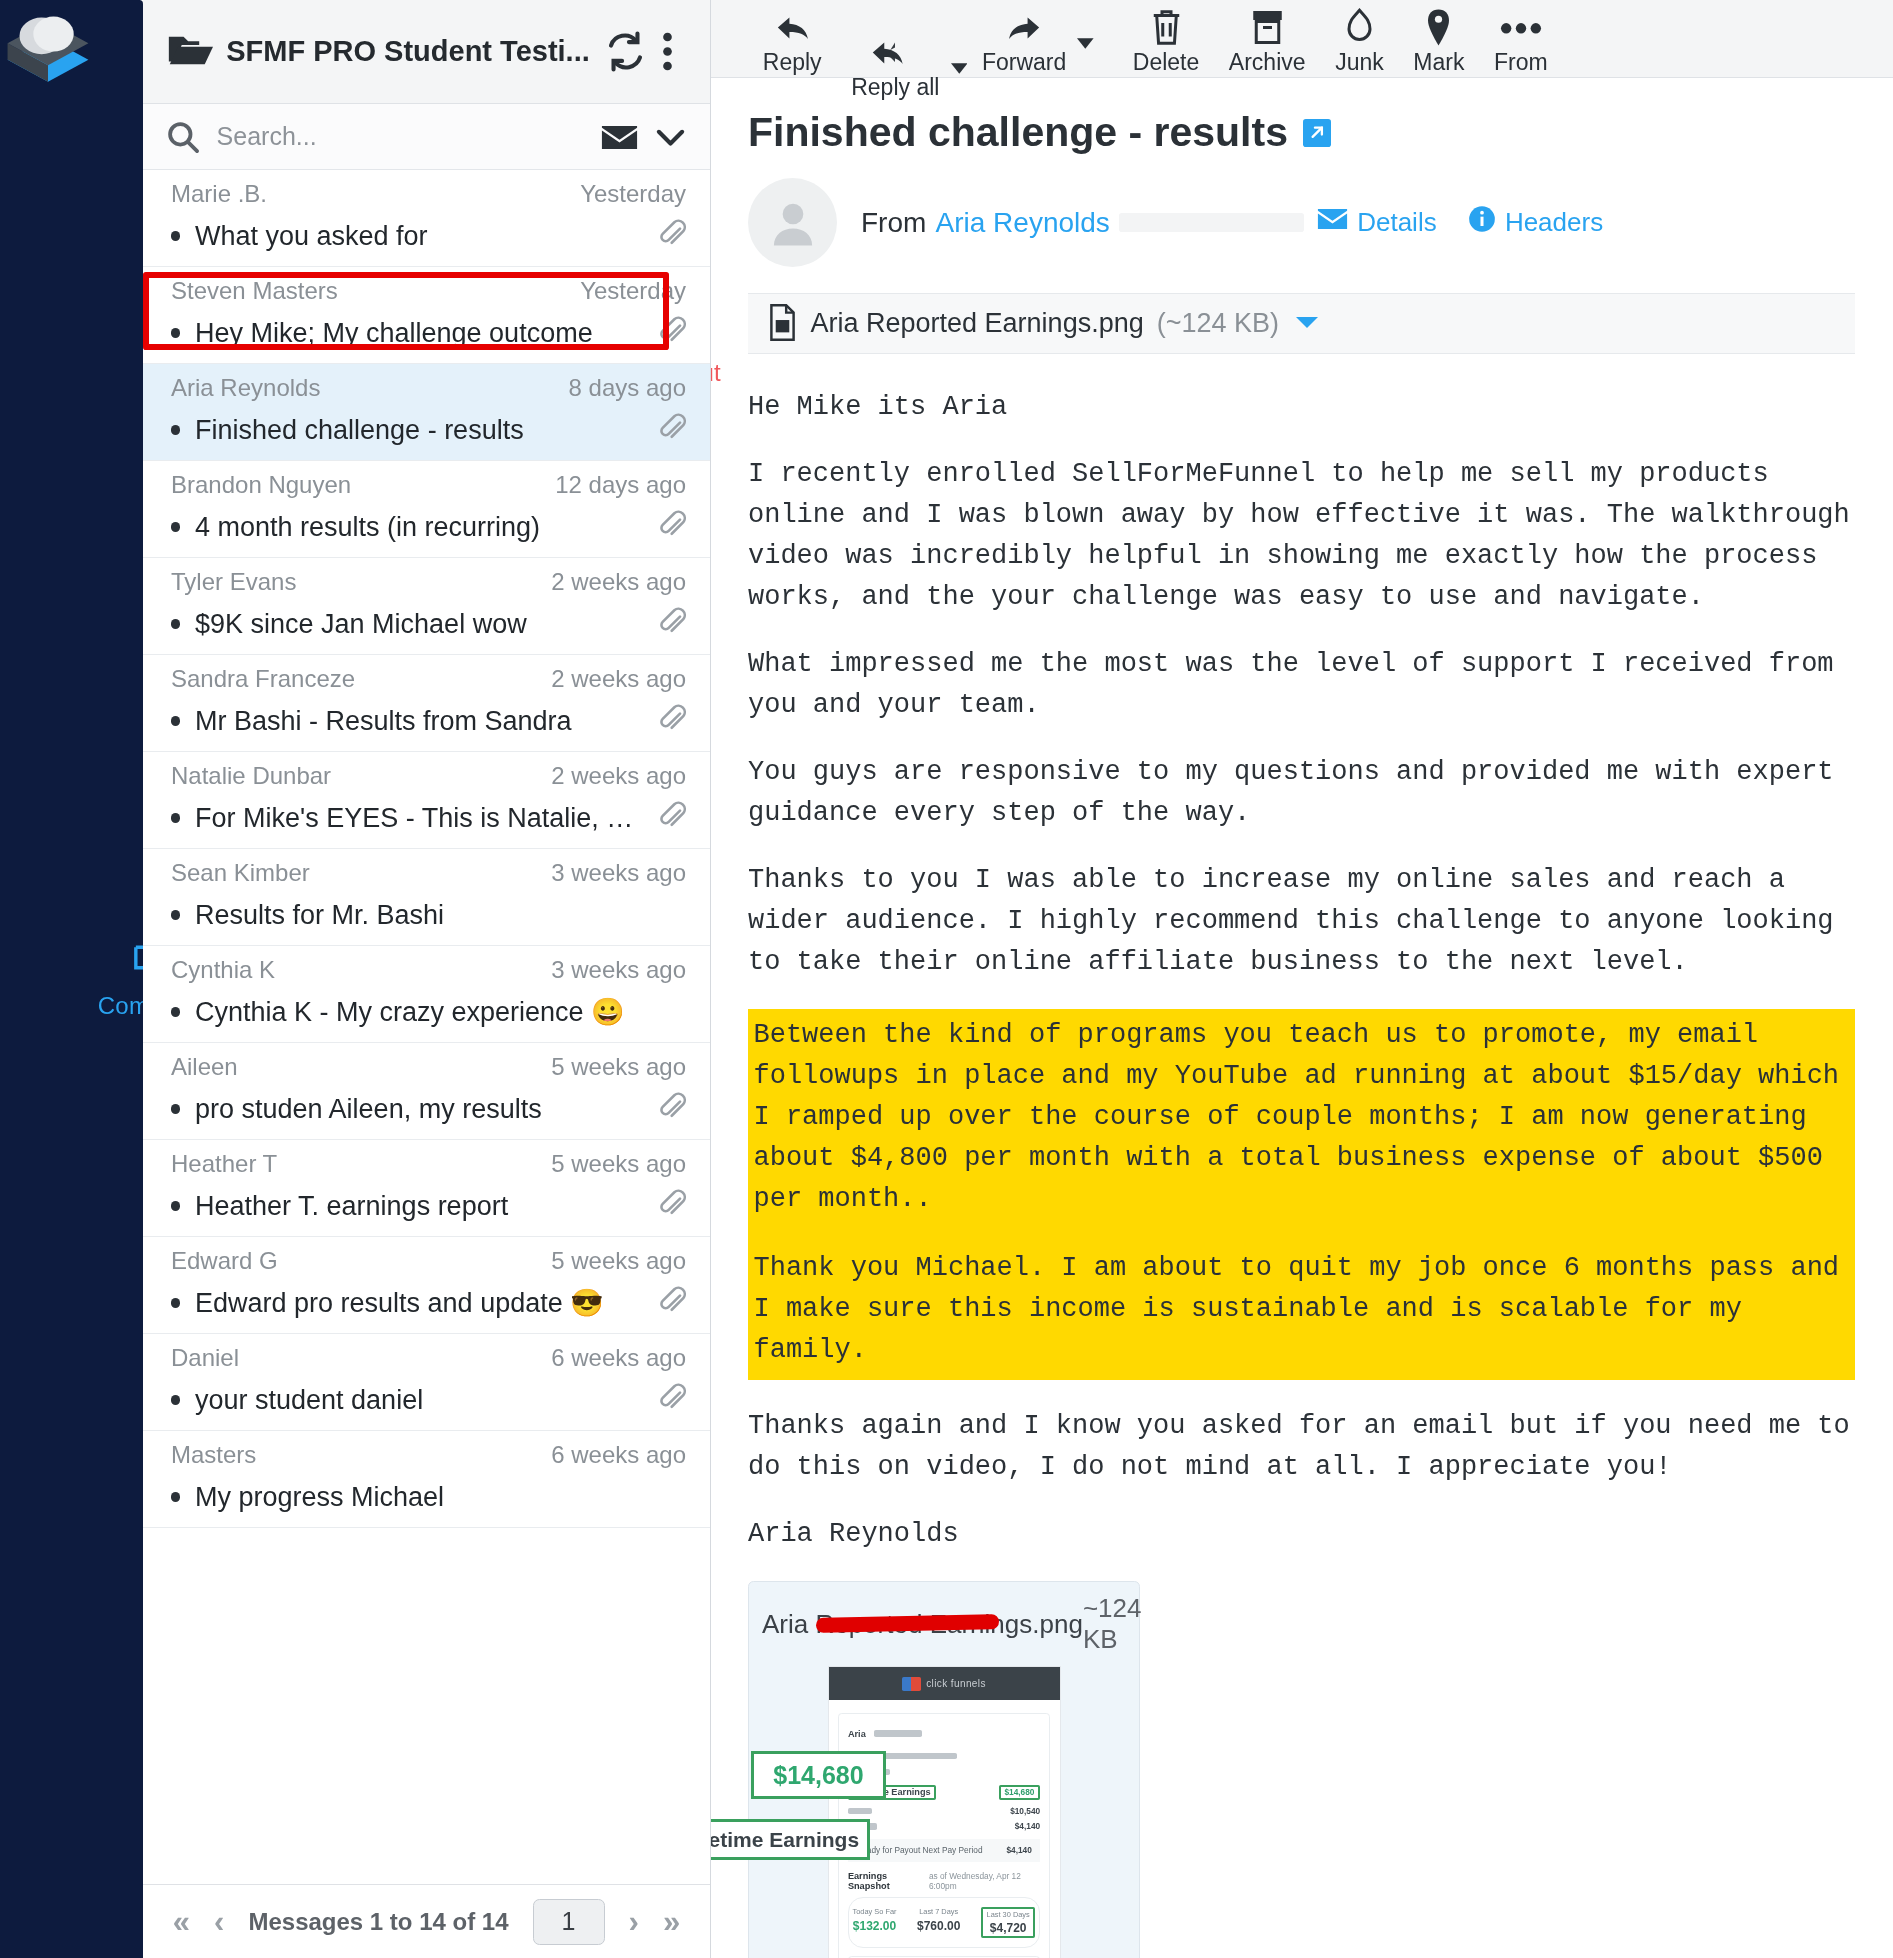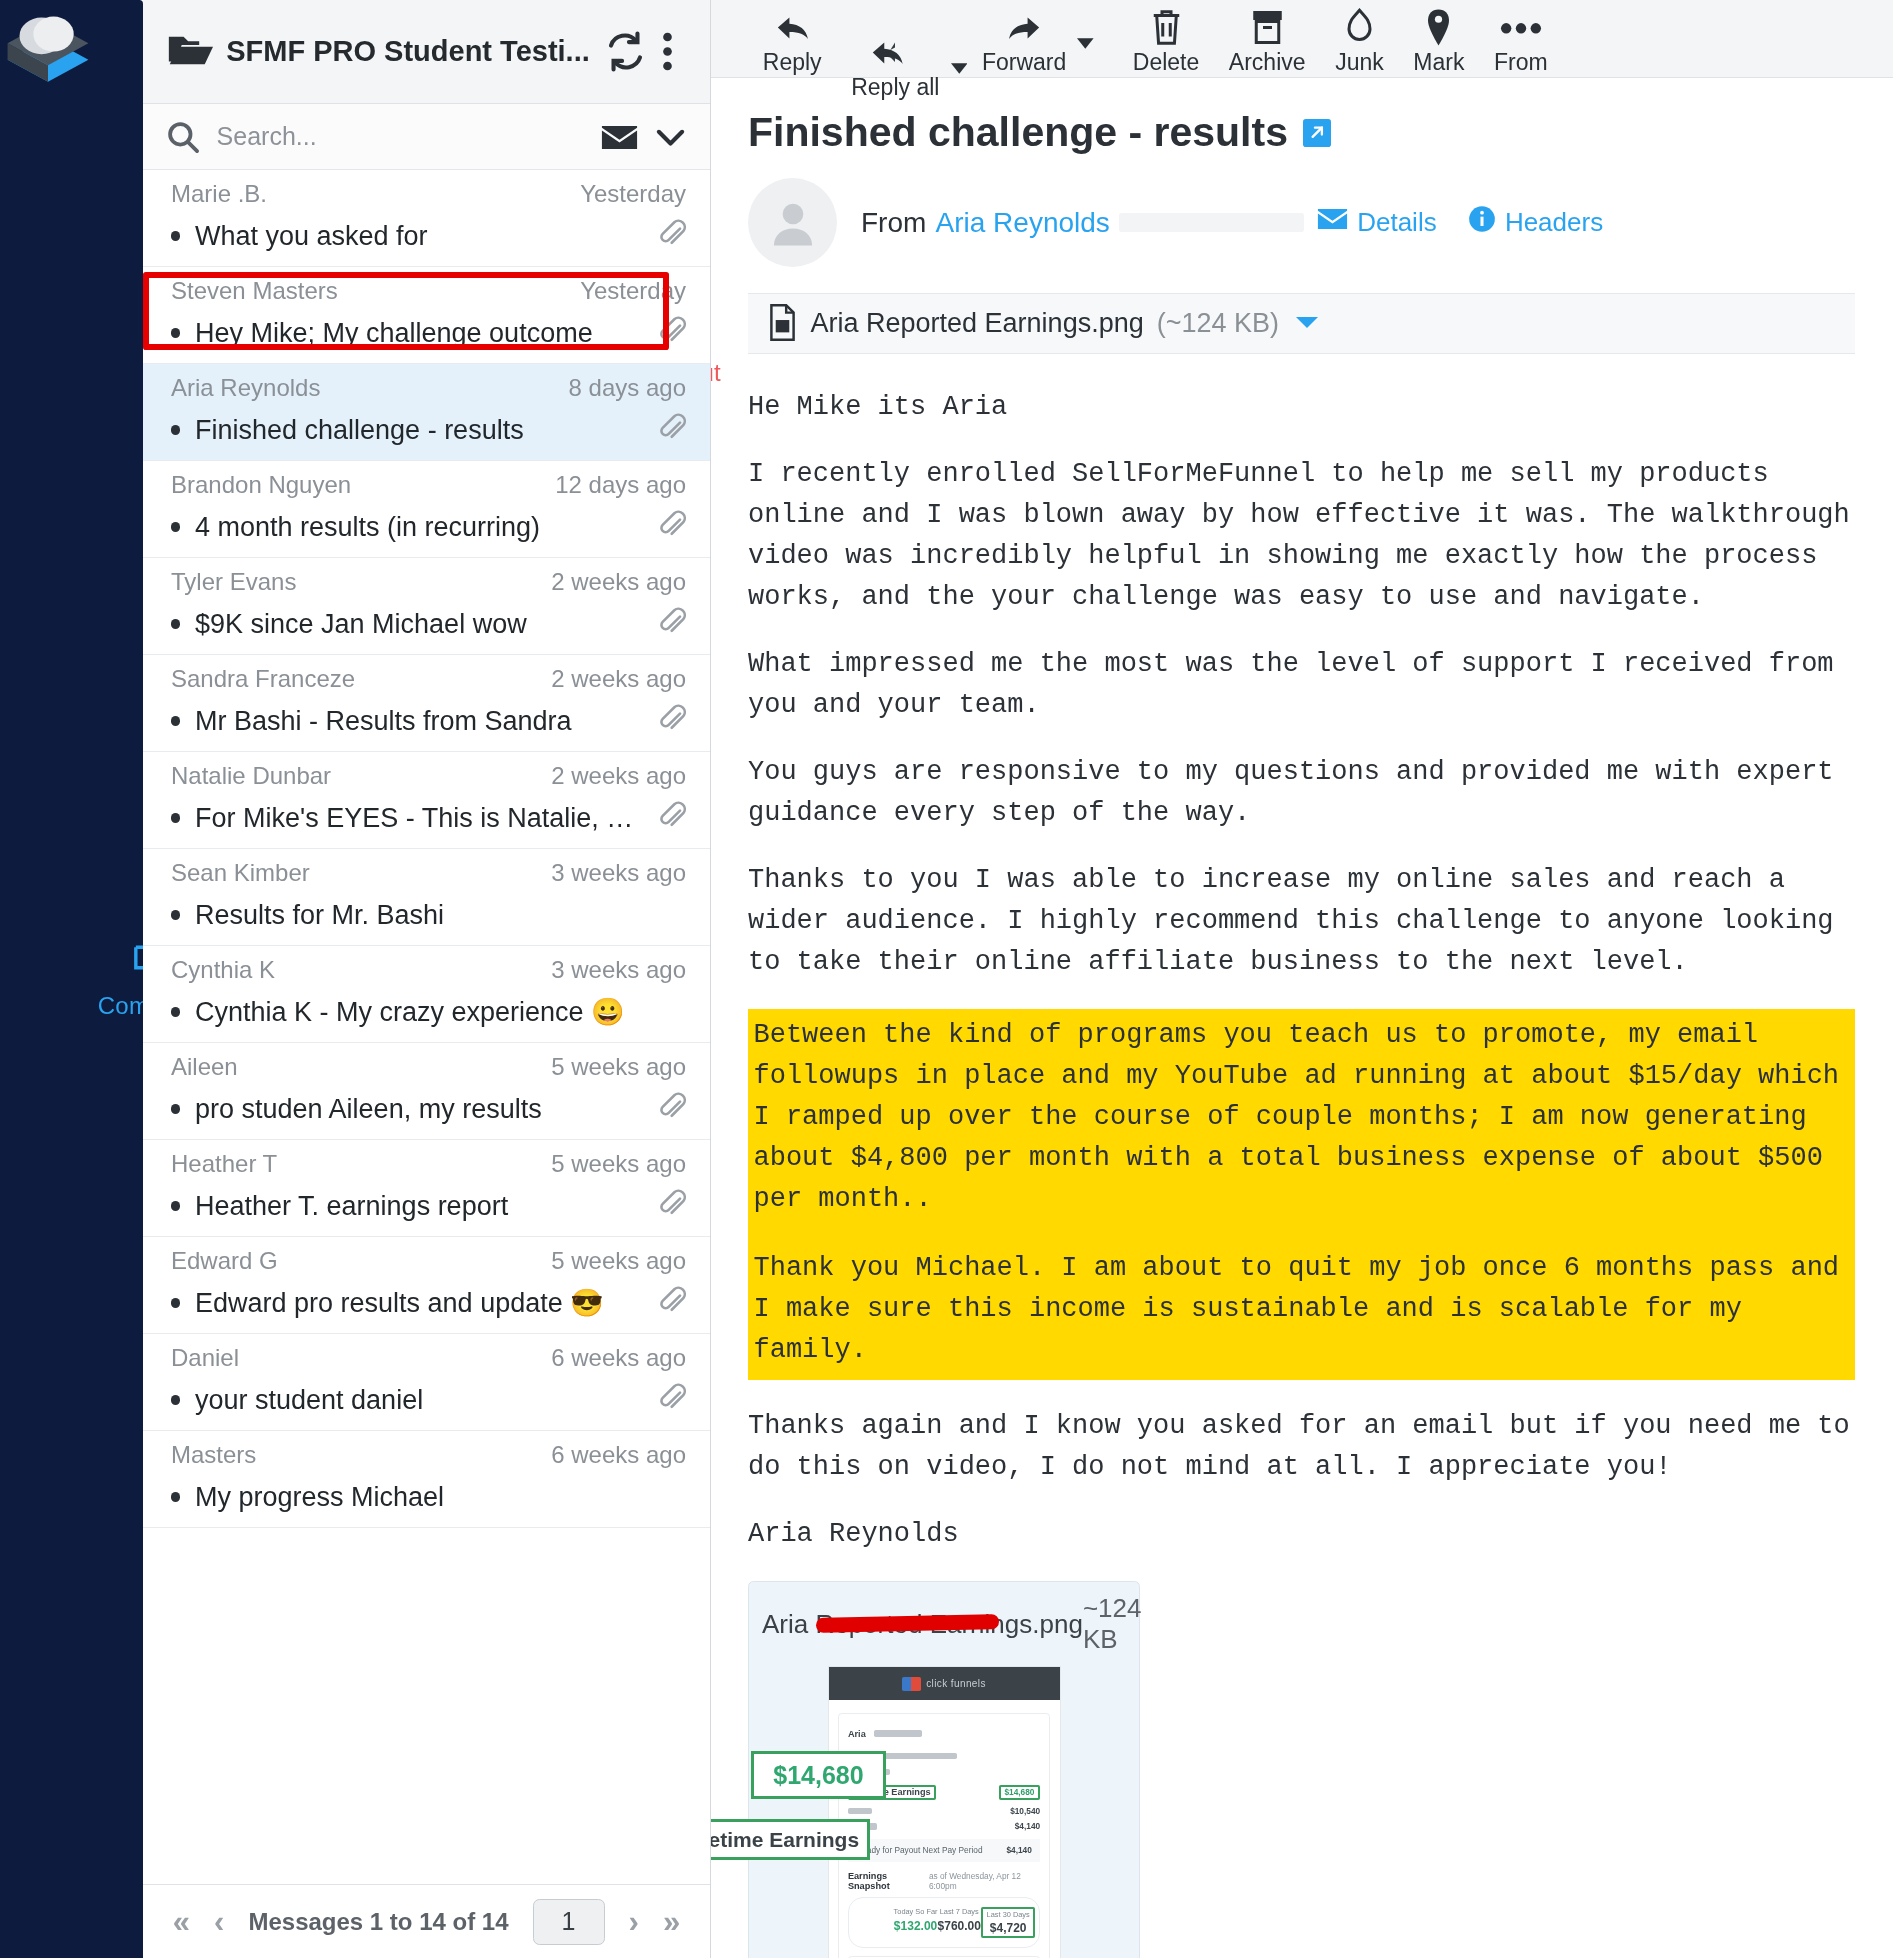--- a/index.html
+++ b/index.html
@@ -202,21 +202,21 @@
   .pv-kv .v { font-size: 8.3px; color:#3e464d; font-weight:bold; }
   .pv-kv .v.grn { color:#2f9e6b; }
   .pv-box-green { border: 2.8px solid #3aa05e; border-radius:1.8px; padding: 0.9px 3.7px; }
   .callout {
     position:absolute; background:#fff; border:3.7px solid #3aa05e;
     display:flex; align-items:center; justify-content:center;
     font-weight:bold; color:#3b4349;
   }
   .pv-ready { background:#f6f8f9; padding: 6.5px 8.3px; display:flex; justify-content:space-between; align-items:center; margin-top:7.4px;}
   .pv-snap { margin-top: 9.2px; display:flex; gap:4.6px; align-items:center; }
-  .pv-stats { border:0.9px solid #e9edf0; border-radius:15px; margin-top:6.5px; display:flex; justify-content:flex-end; padding: 8.3px 3.7px; }
+  .pv-stats { border:0.9px solid #e9edf0; border-radius:15px; margin-top:6.5px; display:flex; justify-content:space-between; padding: 8.3px 3.7px; }
   .pv-stat { text-align:center; }
   .pv-stat .lbl { font-size: 7.4px; color:#7b858d; margin-bottom:2.8px; }
   .pv-stat .val { font-size: 12px; font-weight:bold; color:#3b4349; }
   .pv-stat .val.grn { color:#2fa76f; }
   .pv-tip { border:0.9px solid #e9edf0; border-radius:3.7px; margin-top:8.3px; padding: 9.2px; position:relative; }
   .pv-tip b { font-size: 10px; color:#2f363c; display:block; line-height:1.3; }
   .preview-stage { position:relative; }
 </style>
 </head>
 <body>

